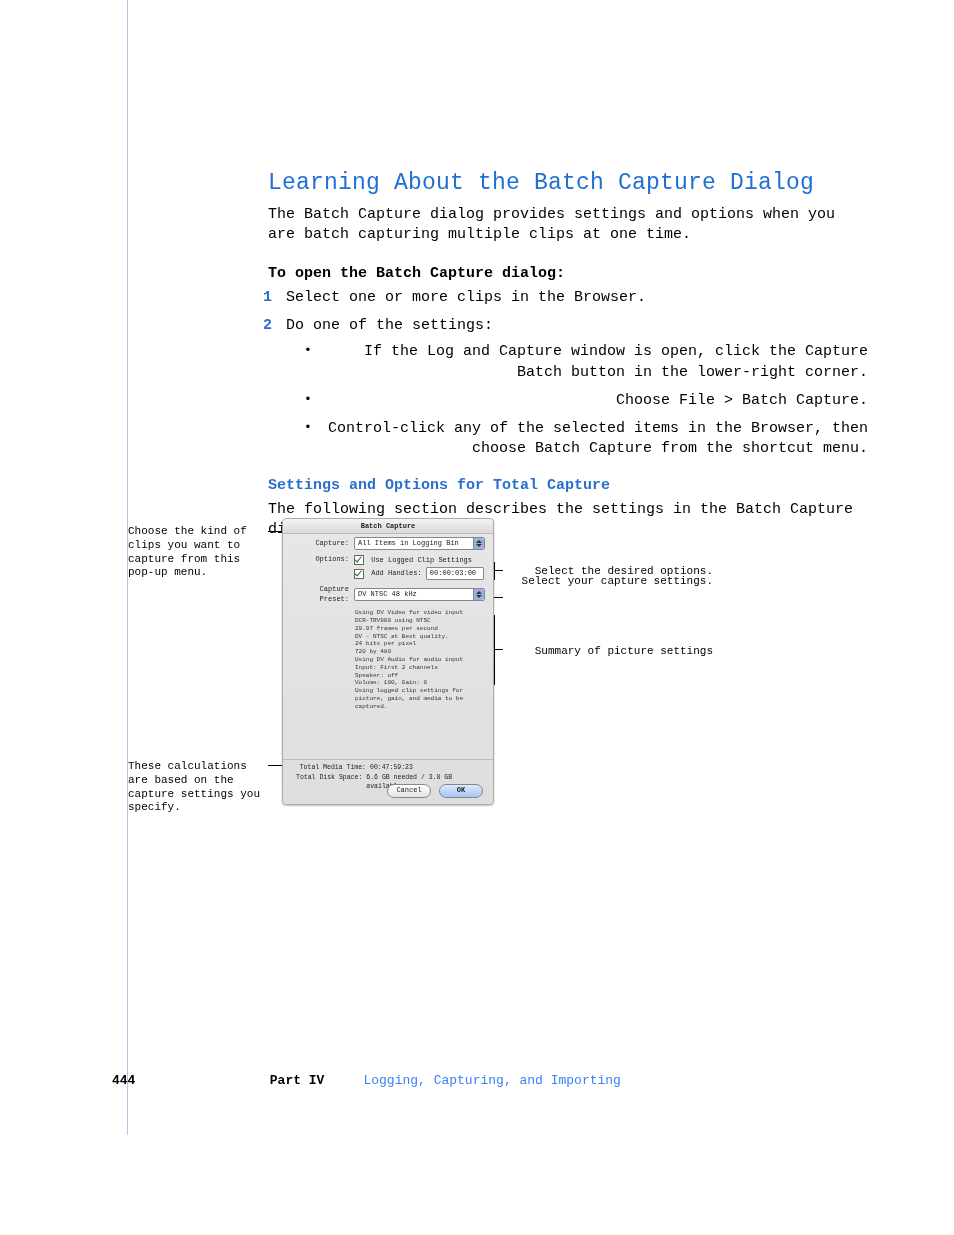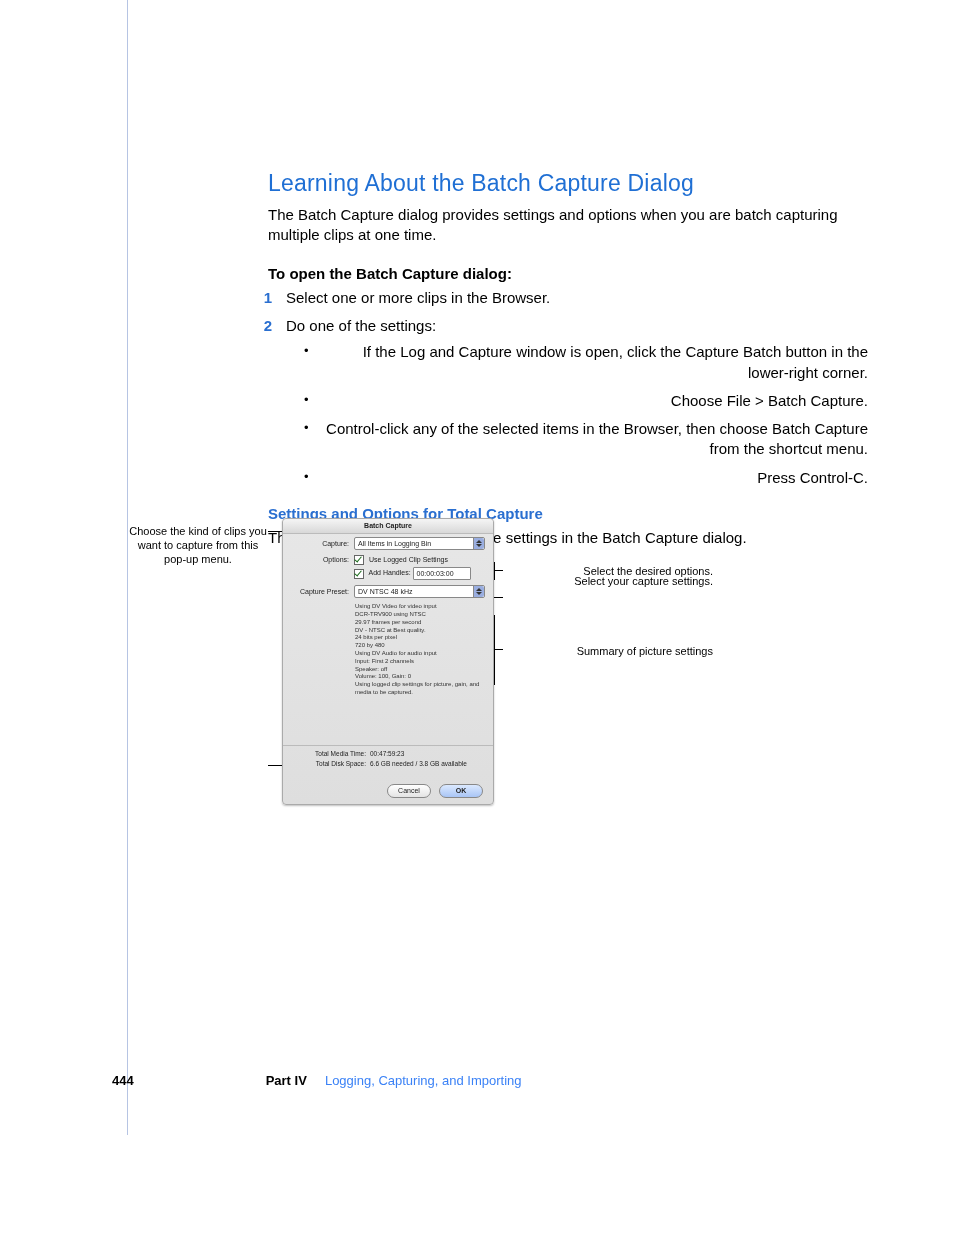--- a/index.html
+++ b/index.html
@@ -2,21 +2,21 @@
 <html><head>
 <meta charset="utf-8">
 <style>
   html,body{margin:0;padding:0;background:#fff;}
   body{
     width:954px;height:1235px;
     font-family:"Helvetica Neue",Helvetica,Arial,sans-serif;
     position:relative;color:#000;
     font-size:15px;line-height:1.35;
   }
-  .page{position:absolute;left:0;top:0;width:954px;height:1235px;}
+  .page{position:absolute;left:0;top:0;width:954px;height:1235px;font-family:Liberation Mono, monospace;}
   .divider{
     position:absolute;left:127px;top:0;width:0;height:1135px;
     border-left:1px solid #b6c4e3;
   }
   .content{
     position:absolute;left:268px;top:168px;width:600px;
   }
   h2.title{
     font-size:23px;font-weight:400;color:#1f6fd4;margin:0 0 6px 0;
     letter-spacing:0.2px;
@@ -37,21 +37,21 @@
     content:"•";position:absolute;left:0;top:0;font-size:13px;line-height:1.35;
   }
   .subsection{color:#2a6fd0;font-weight:700;margin:16px 0 4px 0;}
   .following{margin:0 0 20px 0;}
   
   .figure-wrap{
     position:absolute;left:128px;top:515px;width:740px;height:320px;
     font-size:11px;
   }
   .callout{
-    position:absolute;color:#000;text-align:center;
+    position:absolute;color:#000;text-align:left;
     line-height:1.25;
   }
   .callout.left{width:140px;}
   .callout.right{text-align:right;width:210px;}
   .leader{position:absolute;background:#000;height:1px;}
   .leaderV{position:absolute;background:#000;width:1px;}
   .dialog{
     position:absolute;left:154px;top:3px;width:210px;height:285px;
     background:linear-gradient(#e7e7e7,#dedede);
     border:1px solid #aaa;border-radius:4px;
@@ -138,34 +138,34 @@
         <span class="num">1</span>
         <span>Select one or more clips in the Browser.</span>
       </li>
       <li>
         <span class="num">2</span>
         <span>Do one of the settings:</span>
         <ul class="bullets">
           <li>If the Log and Capture window is open, click the Capture Batch button in the lower-right corner.</li>
           <li>Choose File &gt; Batch Capture.</li>
           <li>Control-click any of the selected items in the Browser, then choose Batch Capture from the shortcut menu.</li>
-          <li>Press Control-C.</li>
         </ul>
       </li>
     </ol>
 
     <p class="subsection">Settings and Options for Total Capture</p>
     <p class="following">The following section describes the settings in the Batch Capture dialog.</p>
   </div>
 
   <div class="figure-wrap">
 
     <div class="callout left" style="left:0;top:10px;">Choose the kind of clips you want to capture from this pop-up menu.</div>
     <div class="leader" style="left:140px;top:16px;width:14px;"></div>
 
+    <div class="callout left" style="left:0;top:245px;">These calculations are based on the capture settings you specify.</div>
     <div class="leader" style="left:140px;top:250px;width:18px;"></div>
     <div class="leaderV" style="left:158px;top:247px;height:12px;"></div>
     <div class="leader" style="left:158px;top:247px;width:6px;"></div>
     <div class="leader" style="left:158px;top:258px;width:6px;"></div>
 
     <div class="callout right" style="left:375px;top:50px;">Select the desired options.</div>
     <div class="leader" style="left:365px;top:55px;width:10px;"></div>
     <div class="leaderV" style="left:366px;top:47px;height:18px;"></div>
     <div class="leader" style="left:350px;top:47px;width:16px;"></div>
     <div class="leader" style="left:350px;top:64px;width:16px;"></div>

